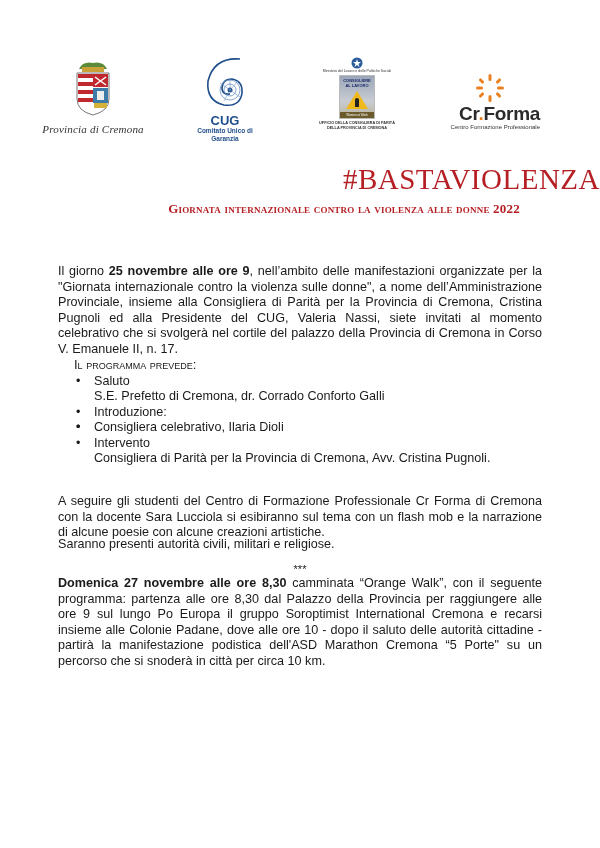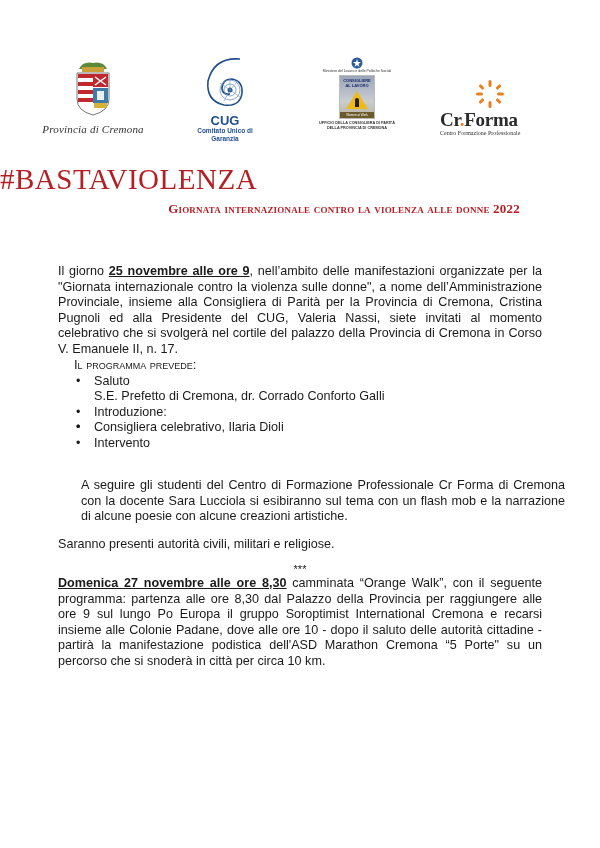--- a/index.html
+++ b/index.html
@@ -14,39 +14,39 @@
   .cug .t1 { font-size: 13px; font-weight: bold; color: #1f4e8c; line-height: 13px; margin-top: 1px; }
   .cug .t2 { font-size: 6.5px; font-weight: bold; color: #1f4e8c; line-height: 8px; }
   .cons { left: 312px; top: 2px; width: 90px; text-align: center; }
   .cons .min { font-size: 3.5px; color: #333; line-height: 4px; }
   .cons .poster { width: 34px; height: 42px; margin: 2px auto 0; background: linear-gradient(#9aa6b8, #c9ccd2 60%, #b9b39a); position: relative; border: 1px solid #bbb; }
   .cons .poster .ptitle { font-size: 4px; color: #1b2a6b; font-weight: bold; line-height: 4.5px; padding-top: 3px; }
   .cons .poster .tri { position: absolute; left: 6px; top: 15px; width: 0; height: 0; border-left: 11px solid transparent; border-right: 11px solid transparent; border-bottom: 18px solid #f1b81b; }
   .cons .poster .fig { position: absolute; left: 15px; top: 22px; width: 4px; height: 9px; background: #222; border-radius: 2px 2px 0 0; }
   .cons .poster .band { position: absolute; left: 0; bottom: 0; width: 100%; height: 6px; background: #6b5a2a; font-size: 3px; color: #fff; line-height: 6px; }
   .cons .sub { font-size: 3.8px; color: #333; line-height: 5px; margin-top: 2px; font-weight: bold; }
-  .crf { left: 440px; top: 24px; width: 100px; text-align: left; font-family: Liberation Serif, serif; }
+  .crf { left: 440px; top: 18px; width: 100px; text-align: right; }
   .crf svg { display: block; margin: 0 auto; }
   .crf .name { font-size: 19px; font-weight: bold; color: #2b2b2b; line-height: 18px; margin-top: 2px; letter-spacing: -0.3px; }
   .crf .name .dot { color: #e9801f; }
   .crf .sub { font-size: 6px; color: #333; line-height: 8px; }
 
-  .title { position: absolute; top: 163px; left: 0; width: 600px; text-align: left; font-family: "Liberation Serif", serif; font-size: 29px; color: #b51f24; letter-spacing: 0.5px; }
+  .title { position: absolute; top: 163px; left: 0; width: 600px; text-align: right; font-family: "Liberation Serif", serif; font-size: 29px; color: #b51f24; letter-spacing: 0.5px; }
   .subtitle { position: absolute; top: 201px; left: 0; width: 600px; text-align: center; font-family: "Liberation Serif", serif; font-size: 13px; color: #b51f24; font-weight: bold; font-variant: small-caps; letter-spacing: 0.2px; margin-left: 44px; }
 
   .body { position: absolute; left: 58px; width: 484px; font-size: 12.6px; line-height: 15.5px; }
   .para { text-align: justify; margin: 0; }
-  .b { font-weight: bold; text-decoration: underline; }
+  .b { font-weight: bold; }
   .p1 { top: 264px; }
   .prog { top: 357px; }
   .prog .head { font-variant: small-caps; margin: 0 0 1px 16px; font-size: 13px; }
   .prog ul { margin: 0; padding: 0; list-style: none; }
   .prog li { position: relative; padding-left: 36px; }
   .prog li .bullet { position: absolute; left: 18px; top: 0; }
-  .p2 { top: 478px; margin-left: 23px; }
+  .p2 { top: 494px; }
   .p3 { top: 537px; }
   .stars { position: absolute; top: 563px; left: 0; width: 600px; text-align: center; font-size: 11px; }
   .p4 { top: 576px; }
 </style>
 </head>
 <body>
 
 <div class="logos">
   <div class="logo prov">
     <svg width="40" height="58" viewBox="0 0 40 58">
@@ -121,21 +121,21 @@
   <p class="para"><span>Il giorno </span><span class="b">25 novembre alle ore 9</span><span>, nell’ambito delle manifestazioni organizzate per la "Giornata internazionale contro la violenza sulle donne", a nome dell’Amministrazione Provinciale, insieme alla Consigliera di Parità per la Provincia di Cremona, Cristina Pugnoli ed alla Presidente del CUG, Valeria Nassi, siete invitati al momento celebrativo che si svolgerà nel cortile del palazzo della Provincia di Cremona in Corso V. Emanuele II, n. 17.</span></p>
 </div>
 
 <div class="body prog">
   <div class="head">Il programma prevede:</div>
   <ul>
     <li><span class="bullet">•</span><span>Saluto</span><br><span>S.E. Prefetto di Cremona, dr. Corrado Conforto Galli</span></li>
     <li><span class="bullet">•</span><span>Introduzione:</span></li>
     <li><span class="bullet">•</span></li>
     <li><span class="bullet">•</span><span>Consigliera celebrativo, Ilaria Dioli</span></li>
-    <li><span class="bullet">•</span><span>Intervento</span><br></li>
+    <li><span class="bullet">•</span><span>Intervento</span><br><span>Consigliera di Parità per la Provincia di Cremona, Avv. Cristina Pugnoli.</span></li>
   </ul>
 </div>
 
 <div class="body p2">
   <p class="para">A seguire gli studenti del Centro di Formazione Professionale Cr Forma di Cremona con la docente Sara Lucciola si esibiranno sul tema con un flash mob e la narrazione di alcune poesie con alcune creazioni artistiche.</p>
 </div>
 
 <div class="body p3">
   <p class="para">Saranno presenti autorità civili, militari e religiose.</p>
 </div>

